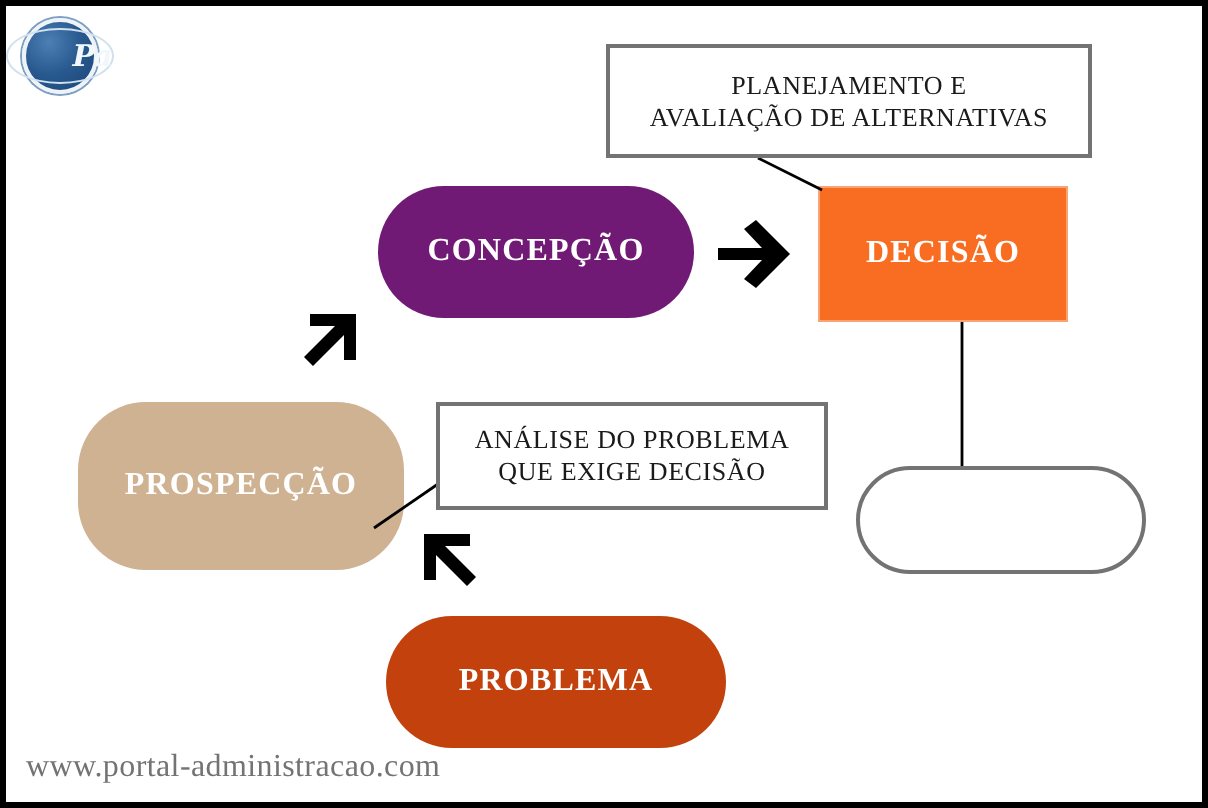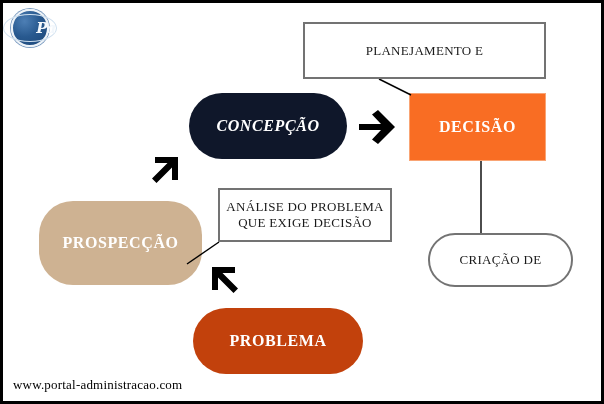--- a/index.html
+++ b/index.html
@@ -64,26 +64,25 @@
     font-weight: bold;
     font-size: 16px;
     letter-spacing: 0.6px;
     box-sizing: border-box;
   }
   .node-pill { border-radius: 34px; }
 
   #node-concepcao {
     left: 186px; top: 90px;
     width: 158px; height: 66px;
-    background: #0f172a;
-    font-style: italic;
+    background: #701a75;
   }
   #node-decisao {
     left: 406px; top: 90px;
-    width: 137px; height: 68px;
+    width: 125px; height: 68px;
     background: #f96d23;
     border: 1px solid #f9a474;
     border-radius: 0;
   }
   #node-prospeccao {
     left: 36px; top: 198px;
     width: 163px; height: 84px;
     background: #ceb292;
   }
   #node-problema {
@@ -106,22 +105,22 @@
     font-size: 13px;
     line-height: 1.22;
     letter-spacing: 0.3px;
     z-index: 5;
   }
   #annot-planejamento {
     left: 300px; top: 19px;
     width: 243px; height: 57px;
   }
   #annot-analise {
-    left: 215px; top: 185px;
-    width: 174px; height: 54px;
+    left: 215px; top: 198px;
+    width: 196px; height: 54px;
   }
   #annot-criacao {
     left: 425px; top: 230px;
     width: 145px; height: 54px;
     border-radius: 27px;
   }
 
   
   .svg-layer {
     position: absolute;
@@ -135,22 +134,22 @@
   .arrow {
     position: absolute;
     z-index: 4;
   }
 
   
   .footer-url {
     position: absolute;
     left: 10px;
     bottom: 8px;
-    font-size: 13px;
-    color: #000000;
+    font-size: 16px;
+    color: #737373;
     letter-spacing: 0.2px;
   }
 </style>
 </head>
 <body>
 
 <div id="canvas">
 
   <div class="logo">
     <div class="logo-inner">
@@ -179,33 +178,34 @@
     <span>DECISÃO</span>
   </div>
 
   <div id="node-problema" class="node node-pill">
     <span>PROBLEMA</span>
   </div>
 
   <div id="annot-planejamento" class="annot">
     <div>
       <span>PLANEJAMENTO E</span><br>
+      <span>AVALIAÇÃO DE ALTERNATIVAS</span>
     </div>
   </div>
 
   <div id="annot-analise" class="annot">
     <div>
       <span>ANÁLISE DO PROBLEMA</span><br>
       <span>QUE EXIGE DECISÃO</span>
     </div>
   </div>
 
   <div id="annot-criacao" class="annot">
     <div>
-      <span>CRIAÇÃO DE</span><br>
+      <br>
     </div>
   </div>
 
   <svg class="arrow" style="left:202px; top:258px; width:48px; height:48px;" viewBox="0 0 48 48">
     <g fill="#000000">
       <path d="M7 6 L30 6 L30 12 L17.5 12 L33 27.5 L28.5 32 L13 16.5 L13 29 L7 29 Z"></path>
     </g>
   </svg>
 
   <svg class="arrow" style="left:137px; top:148px; width:48px; height:48px;" viewBox="0 0 48 48">

